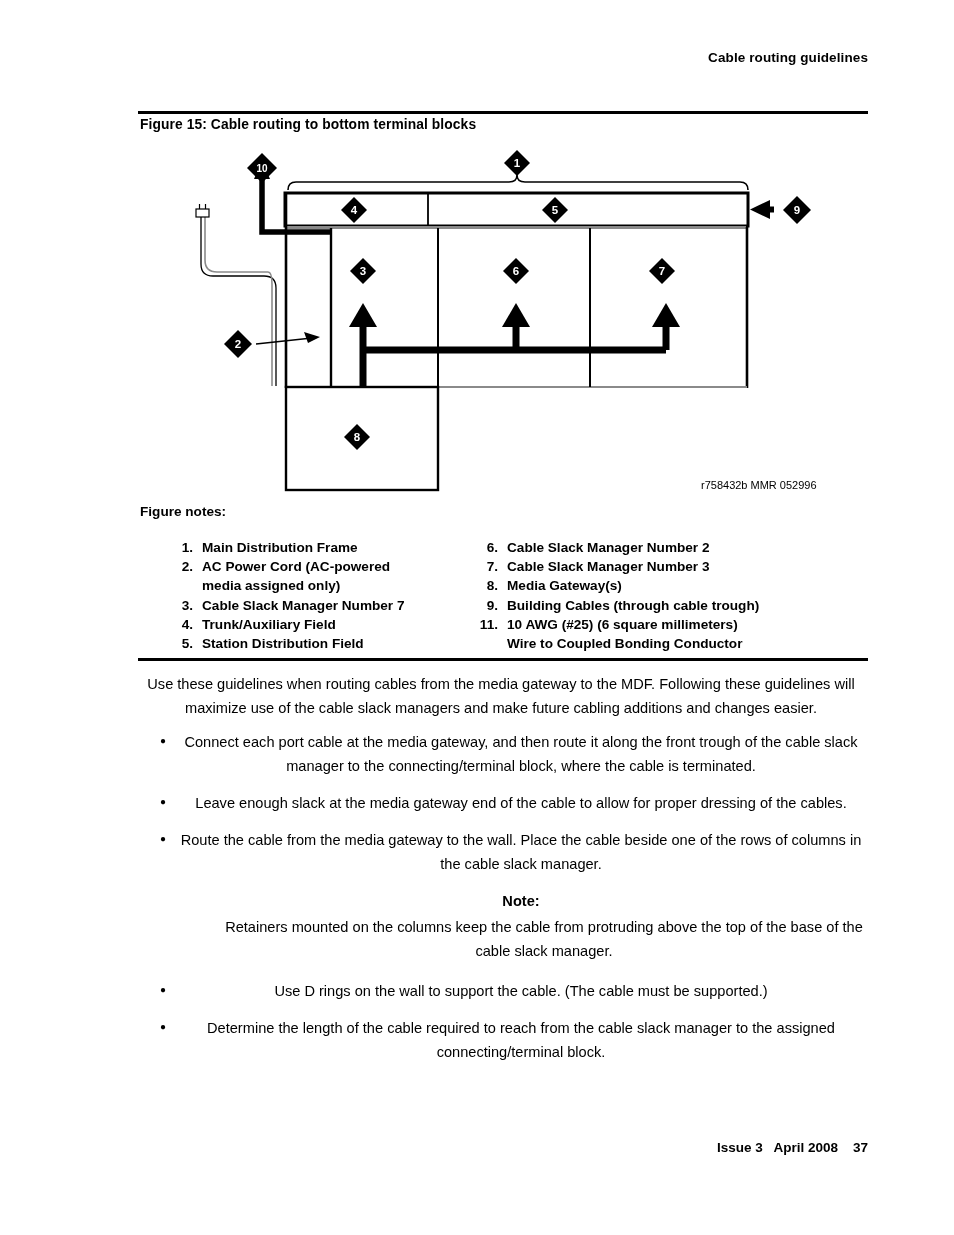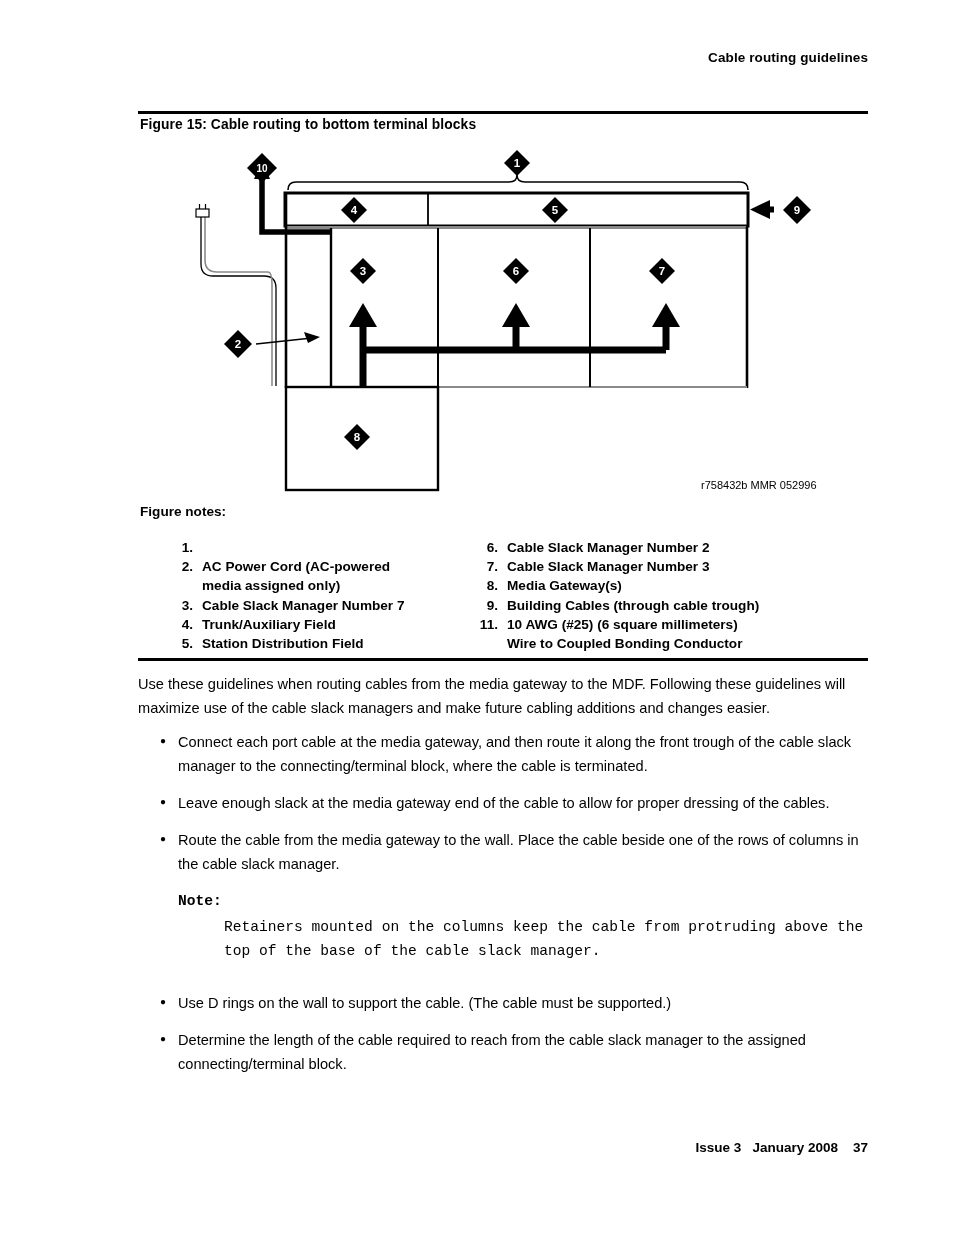--- a/index.html
+++ b/index.html
@@ -104,41 +104,41 @@
   }
 
   
   .body-copy {
     position: absolute;
     left: 138px;
     top: 672px;
     width: 726px;
     font-size: 14.6px;
     line-height: 24px;
+    text-align: center;
   }
   .para {
     margin: 0 0 10px 0;
   }
   .bullet-item {
     position: relative;
     margin: 8px 0 13px 0;
     padding-left: 40px;
   }
   .bullet-item:before {
     content: "\25CF";
     position: absolute;
     left: 22px;
     top: -1px;
     font-size: 10px;
     line-height: 24px;
   }
   .note-block {
     padding-left: 40px;
-    margin: 0 0 28px 0;
-    font-family: Liberation Mono, monospace;
+    margin: 0 0 16px 0;
   }
   .note-label {
     font-weight: bold;
     margin: 0 0 2px 0;
   }
   .note-body {
     padding-left: 46px;
   }
 
   
@@ -311,20 +311,21 @@
     <text class="artcode" x="563" y="344">r758432b MMR 052996</text>
   </svg>
 
   <div class="figure-notes-title">Figure notes:</div>
 
   <div class="notes-cols">
 
     <div class="notes-col left">
       <div class="note-row">
         <span class="note-num">1.</span>
+        <span class="note-text">Main Distribution Frame</span>
       </div>
       <div class="note-row">
         <span class="note-num">2.</span>
         <span class="note-text">AC Power Cord (AC-powered</span>
       </div>
       <div class="note-cont">media assigned only)</div>
       <div class="note-row">
         <span class="note-num">3.</span>
         <span class="note-text">Cable Slack Manager Number 7</span>
       </div>
@@ -377,15 +378,15 @@
     <div class="note-block">
       <div class="note-label">Note:</div>
       <div class="note-body">Retainers mounted on the columns keep the cable from protruding above the top of the base of the cable slack manager.</div>
     </div>
 
     <div class="bullet-item">Use D rings on the wall to support the cable. (The cable must be supported.)</div>
     <div class="bullet-item">Determine the length of the cable required to reach from the cable slack manager to the assigned connecting/terminal block.</div>
 
   </div>
 
-  <div class="footer">Issue 3   January 2008    37</div>
+  <div class="footer">Issue 3   April 2008    37</div>
 
 </div>
 
 </body></html>

